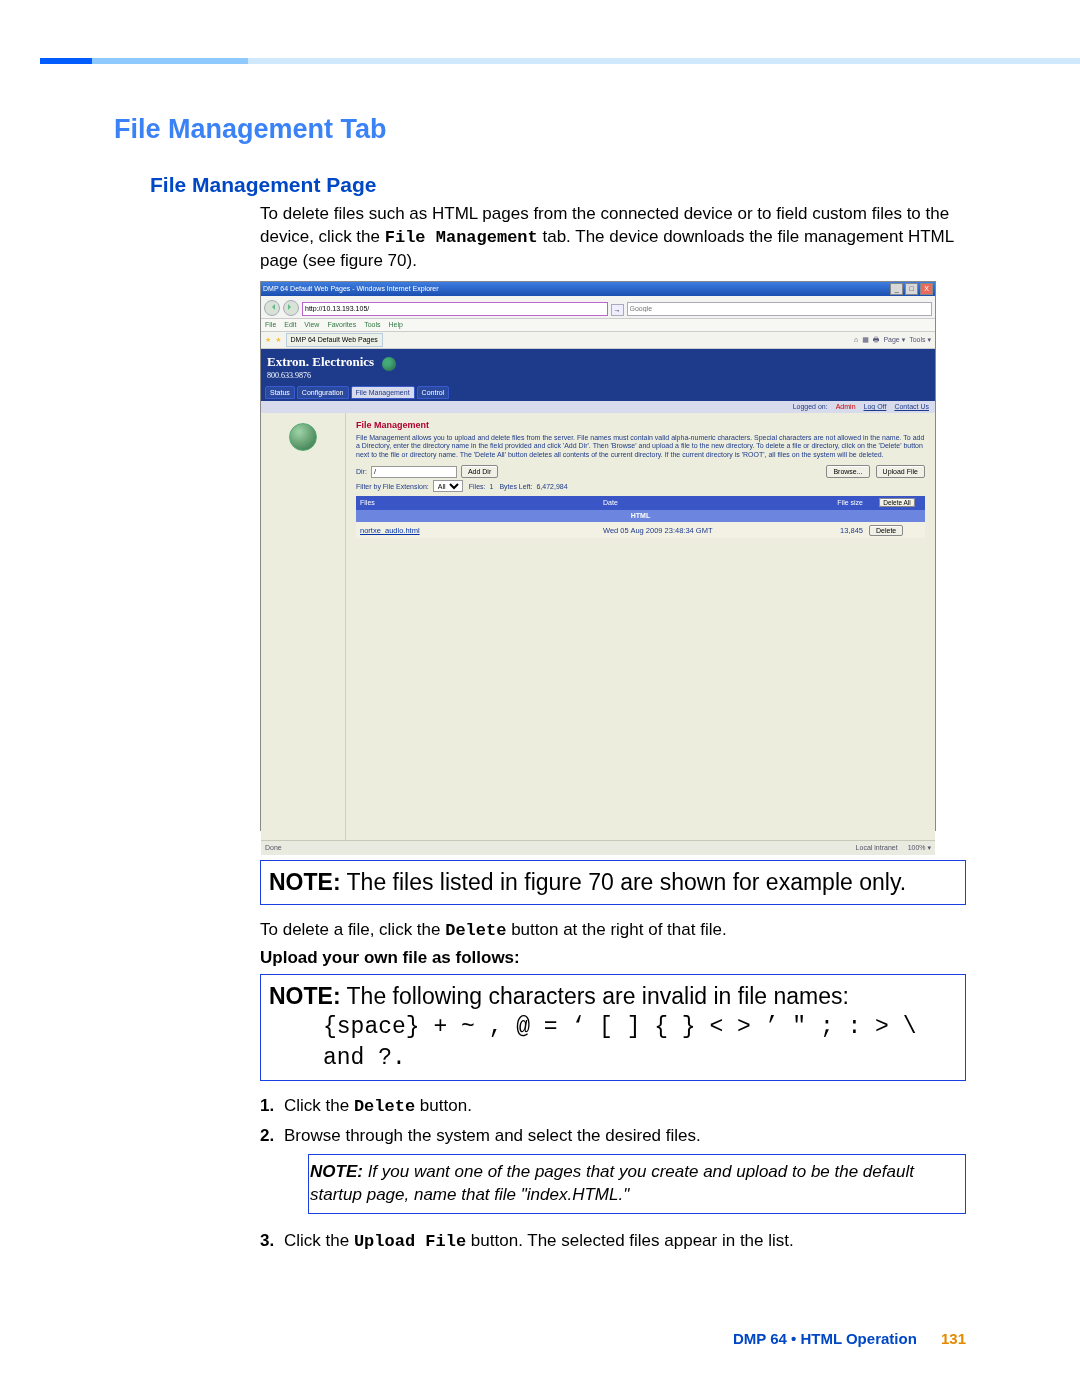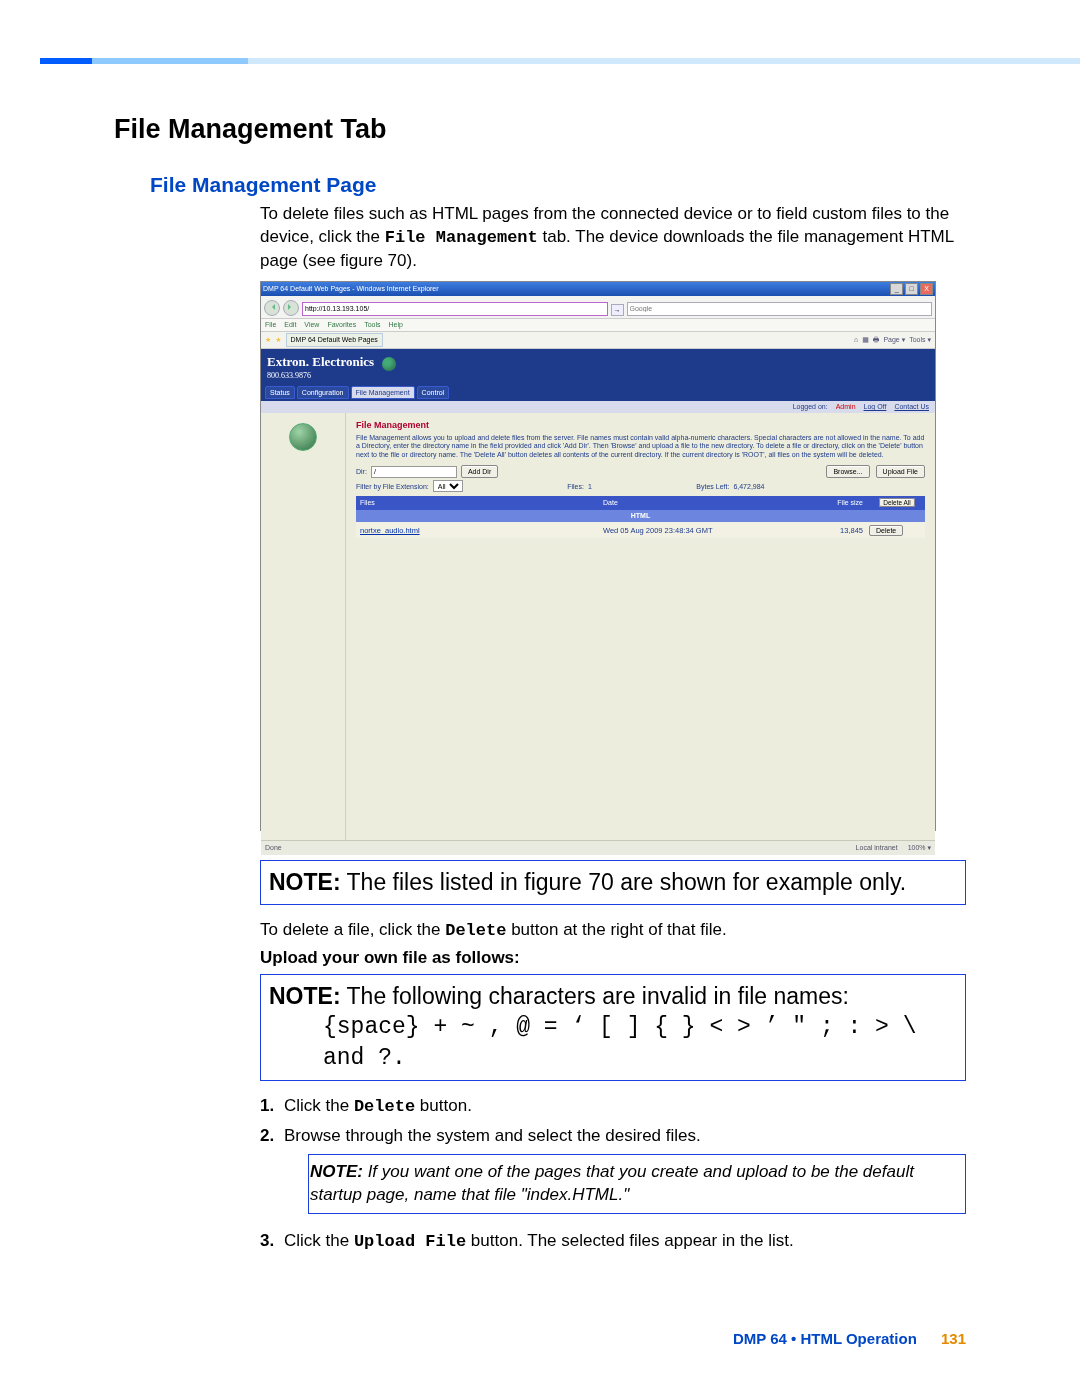--- a/index.html
+++ b/index.html
@@ -22,21 +22,21 @@
     position: absolute;
     left: 40px; right: 0; top: 58px;
     height: 6px;
     background: linear-gradient(to right, #005cff 0 5%, #8ecaff 5% 20%, #cfe8fb 20% 100%);
   }
   .content {
     position: absolute;
     left: 114px; right: 114px; top: 100px;
   }
   h1.section-title {
-    color: #000000;
+    color: #3b82f6;
     font-size: 27px;
     font-weight: bold;
     margin: 14px 0 28px 0;
   }
   h2.sub-title {
     color: #0047c5;
     font-size: 21px;
     font-weight: bold;
     margin: 0 0 6px 36px;
   }
@@ -318,21 +318,21 @@
               <span style="display:flex;align-items:center;gap:4px;">
                 <span class="lbl">Dir:</span>
                 <input class="txt" style="width: 80px;" value="/">
                 <span class="btn">Add Dir</span>
               </span>
               <span style="display:flex;align-items:center;gap:6px;">
                 <span class="btn">Browse...</span>
                 <span class="btn">Upload File</span>
               </span>
             </div>
-            <div class="row" style="justify-content:space-between;">
+            <div class="row" style="">
               <span style="display:flex;align-items:center;gap:4px;">
                 <span class="lbl">Filter by File Extension:</span>
                 <select class="sel"><option>All</option></select>
               </span>
               <span style="display:flex;align-items:center;gap:4px;">
                 <span class="lbl">Files:</span>
                 <span>1</span>
               </span>
               <span style="display:flex;align-items:center;gap:4px;">
                 <span class="lbl">Bytes Left:</span>

